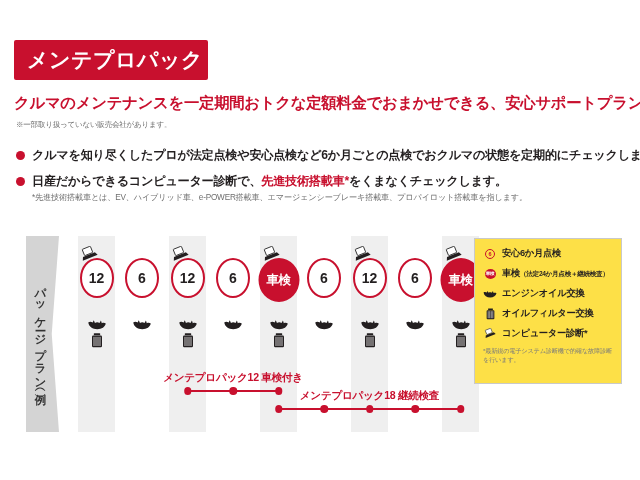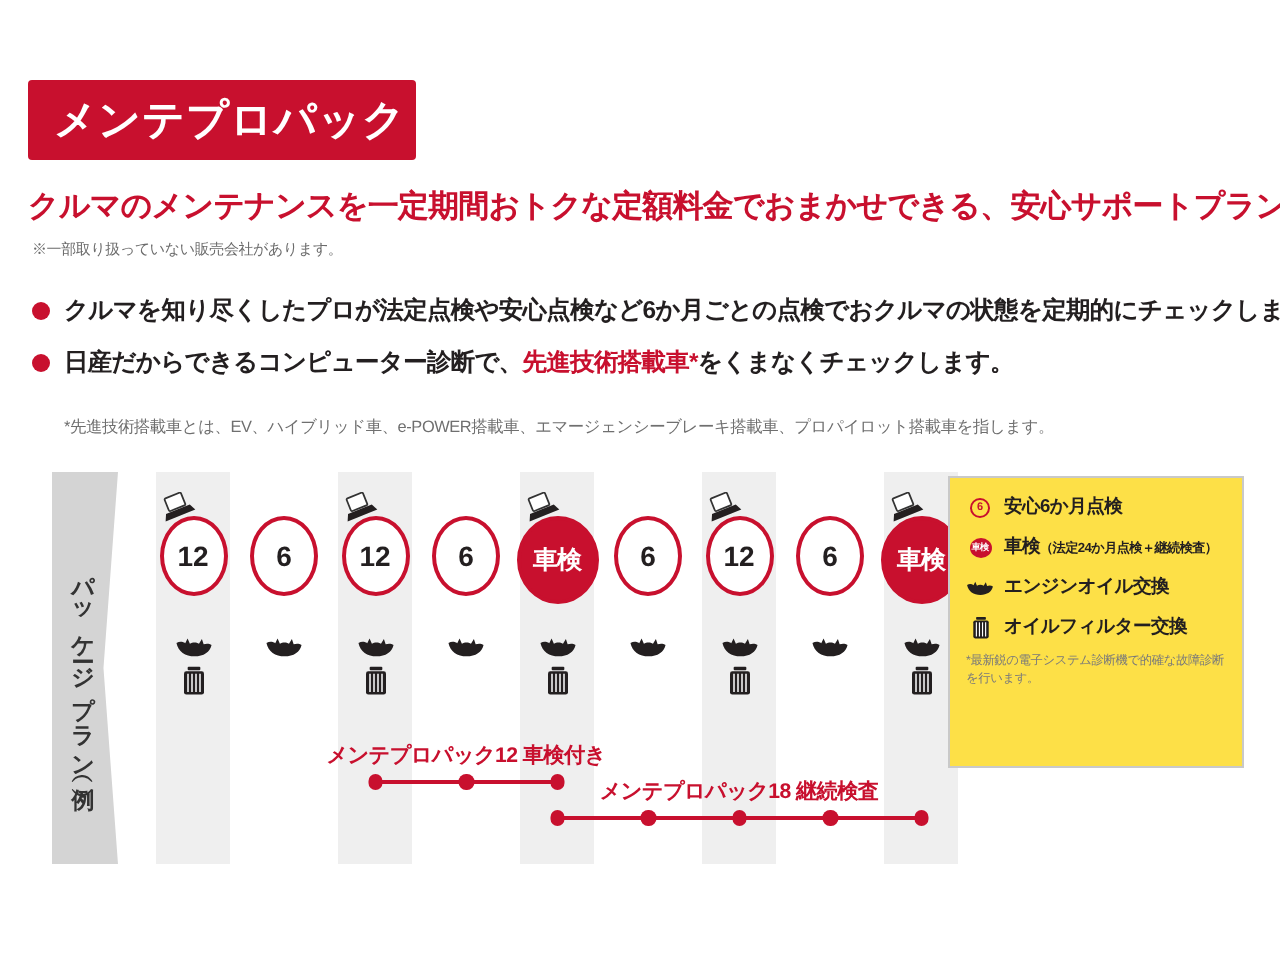--- a/index.html
+++ b/index.html
@@ -75,21 +75,21 @@
   .bullet-text {
     font-size: 12.2px;
     font-weight: bold;
     color: #231f20;
     letter-spacing: -0.3px;
     line-height: 1.2;
   }
   .bullet-text .hl { color: #C8102E; }
   .bullet-note {
     position: absolute;
-    left: 32px; top: 208px;
+    left: 32px; top: 192px;
     color: #6f6f6f;
     font-size: 8.2px;
     letter-spacing: -0.2px;
     white-space: nowrap;
   }
 
   
   .diagram {
     position: absolute;
     left: 14px; top: 228px;
@@ -505,17 +505,28 @@
     <g stroke="#ffffff" stroke-width="0.9">
       <line x1="3.4" y1="4.6" x2="3.4" y2="15.6"></line>
       <line x1="5.8" y1="4.6" x2="5.8" y2="15.6"></line>
       <line x1="8.2" y1="4.6" x2="8.2" y2="15.6"></line>
       <line x1="10.6" y1="4.6" x2="10.6" y2="15.6"></line>
     </g>
   </svg>
           </div>
           <div class="legend-text">オイルフィルター交換</div>
         </div>
+        <div class="legend-row">
+          <div class="legend-ico">
+            <svg viewBox="0 0 24 20" width="13" height="11">
+    <g transform="rotate(-22 12 10)">
+      <rect x="5" y="1" width="11" height="8.5" rx="0.8" fill="#ffffff" stroke="#333333" stroke-width="1.1"></rect>
+      <path d="M2.5 10.2 L18.5 10.2 L20.5 14.5 L0.5 14.5 Z" fill="#231f20"></path>
+    </g>
+  </svg>
+          </div>
+          <div class="legend-text">コンピューター診断*</div>
+        </div>
       </div>
     <div class="legend-note">*最新鋭の電子システム診断機で的確な故障診断を行います。</div>
   </div>
 
 </div>
 
 </body></html>

